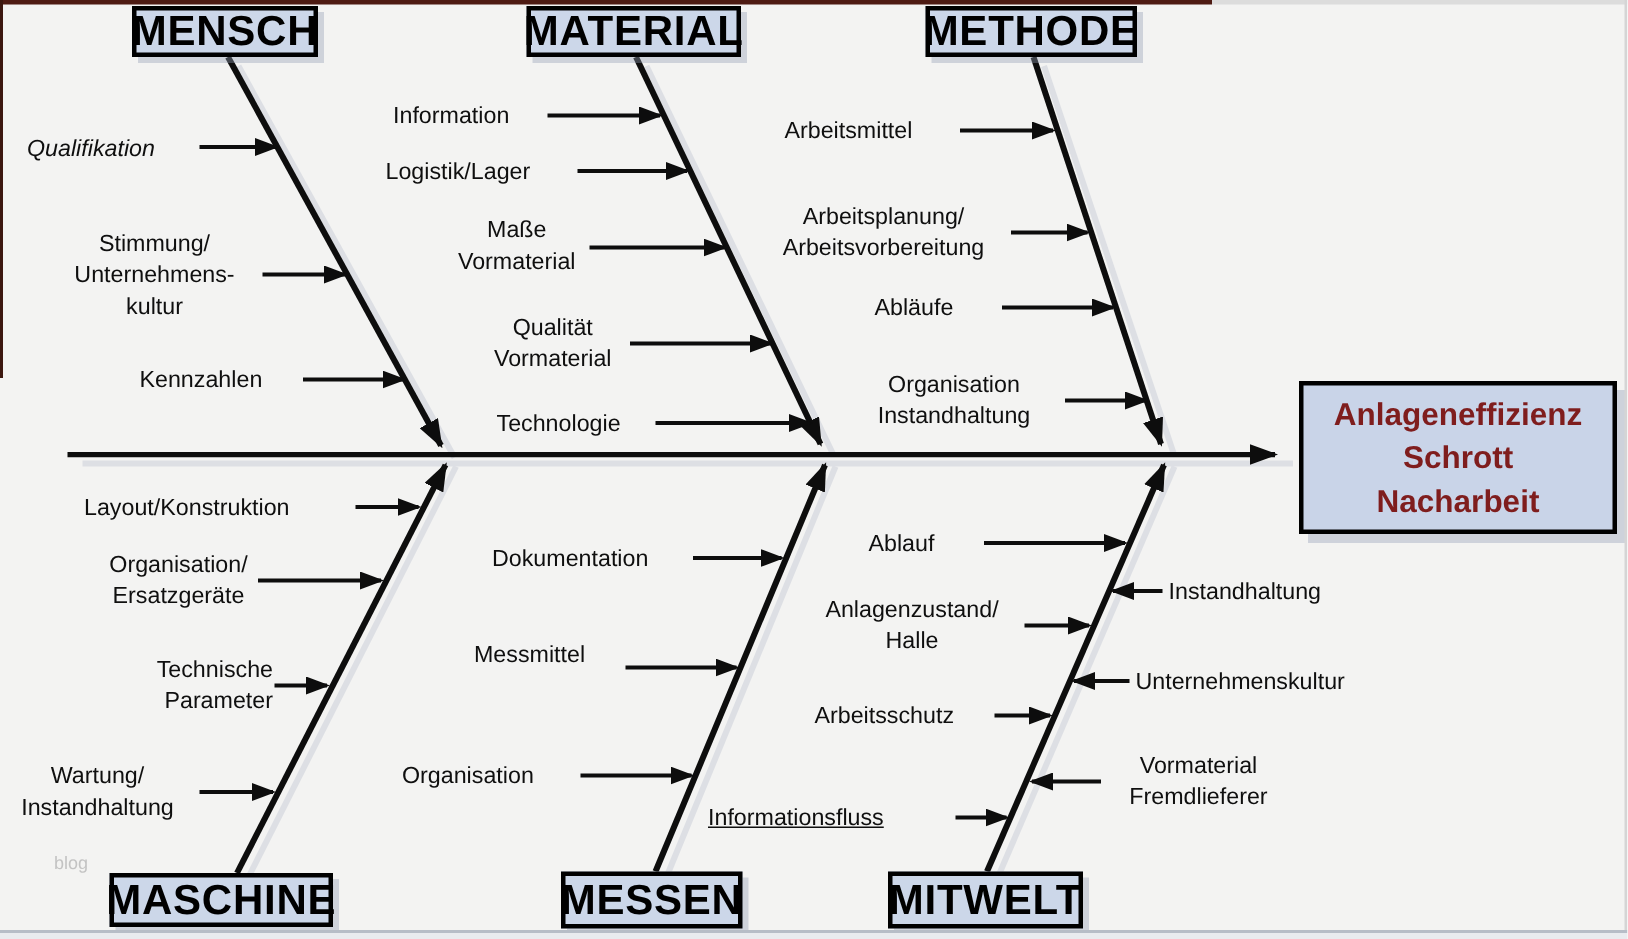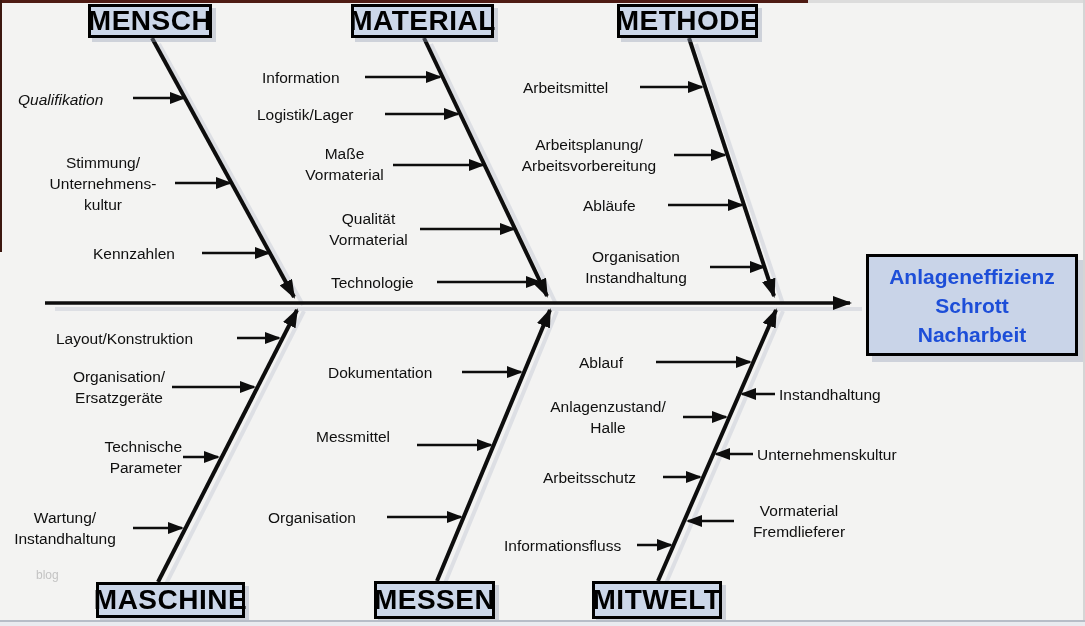--- a/index.html
+++ b/index.html
@@ -7,21 +7,21 @@
           font-family:"Liberation Sans",sans-serif;color:#0d0d0d;overflow:hidden;}
   .diagram-svg{position:absolute;left:0;top:0;}
   .lbl{position:absolute;font-size:15.5px;line-height:21px;white-space:pre-line;color:#0f0f0f;}
   .lbl.c{text-align:center;}
   .cat{position:absolute;box-sizing:border-box;background:#ccd7e9;border:3px solid #000;
        box-shadow:4px 4px 0 rgba(148,158,180,.38);display:flex;align-items:center;justify-content:center;
        font-weight:bold;font-size:28px;letter-spacing:.5px;color:#000;}
   .effect{position:absolute;box-sizing:border-box;left:866px;top:254px;width:212px;height:102px;
           background:#c9d4e8;border:3px solid #000;box-shadow:6px 6px 0 rgba(150,160,185,.4);
           display:flex;align-items:center;justify-content:center;text-align:center;
-          font-weight:bold;font-size:21px;line-height:29px;white-space:pre-line;color:#1d4ed8;}
+          font-weight:bold;font-size:21px;line-height:29px;white-space:pre-line;color:#7f1d1d;}
   .edge{position:absolute;}
   .edge-top-dark{left:0;top:0;width:808px;height:3px;background:#4e1b13;}
   .edge-top-light{left:808px;top:0;width:277px;height:3px;background:#dcdcdc;}
   .edge-left-dark{left:0;top:0;width:2px;height:252px;background:#3c170f;}
   .edge-right{right:0;top:0;width:2px;height:626px;background:#d5d5d5;}
   .edge-bottom{left:0;top:620px;width:1085px;height:2px;background:#b7bdc7;}
   .edge-bottom2{left:0;top:622px;width:1085px;height:4px;background:#e9ebef;}
   .watermark{position:absolute;left:36px;top:568px;font-size:12px;color:#c3c3c3;}
 </style>
 </head>
@@ -95,21 +95,21 @@
 
       <line x1="775" y1="394" x2="742" y2="394" marker-end="url(#ah)"></line>
       <line x1="753" y1="454" x2="716" y2="454" marker-end="url(#ah)"></line>
       <line x1="734" y1="521" x2="688" y2="521" marker-end="url(#ah)"></line>
     </g>
   </svg>
 
   <div class="cat" style="left:88px;top:4px;width:124px;height:34px;">MENSCH</div>
   <div class="cat" style="left:351px;top:4px;width:143px;height:34px;">MATERIAL</div>
   <div class="cat" style="left:617px;top:4px;width:141px;height:34px;">METHODE</div>
-  <div class="cat" style="left:96px;top:582px;width:149px;height:36px;">MASCHINE</div>
+  <div class="cat" style="left:73px;top:582px;width:149px;height:36px;">MASCHINE</div>
   <div class="cat" style="left:374px;top:581px;width:121px;height:38px;">MESSEN</div>
   <div class="cat" style="left:592px;top:581px;width:130px;height:38px;">MITWELT</div>
 
   <div class="effect">Anlageneffizienz
 Schrott
 Nacharbeit</div>
 
   <div class="lbl" style="left:18px;top:89px;width:112px;font-style:italic;">Qualifikation</div>
   <div class="lbl c" style="left:28px;top:152px;width:150px;">Stimmung/
 Unternehmens-
@@ -140,21 +140,21 @@
 Instandhaltung</div>
 
   <div class="lbl" style="left:328px;top:362px;width:128px;">Dokumentation</div>
   <div class="lbl" style="left:316px;top:426px;width:95px;">Messmittel</div>
   <div class="lbl" style="left:268px;top:507px;width:110px;">Organisation</div>
 
   <div class="lbl" style="left:579px;top:352px;width:64px;">Ablauf</div>
   <div class="lbl c" style="left:534px;top:396px;width:148px;">Anlagenzustand/
 Halle</div>
   <div class="lbl" style="left:543px;top:467px;width:116px;">Arbeitsschutz</div>
-  <div class="lbl" style="left:504px;top:535px;width:150px;">Informationsfluss</div>
+  <div class="lbl" style="left:472px;top:535px;width:150px;text-decoration:underline;">Informationsfluss</div>
 
   <div class="lbl" style="left:779px;top:384px;width:130px;">Instandhaltung</div>
   <div class="lbl" style="left:757px;top:444px;width:178px;">Unternehmenskultur</div>
   <div class="lbl c" style="left:736px;top:500px;width:126px;">Vormaterial
 Fremdlieferer</div>
 
   <div class="watermark">blog</div>
 
   <div class="edge edge-top-dark"></div>
   <div class="edge edge-top-light"></div>

